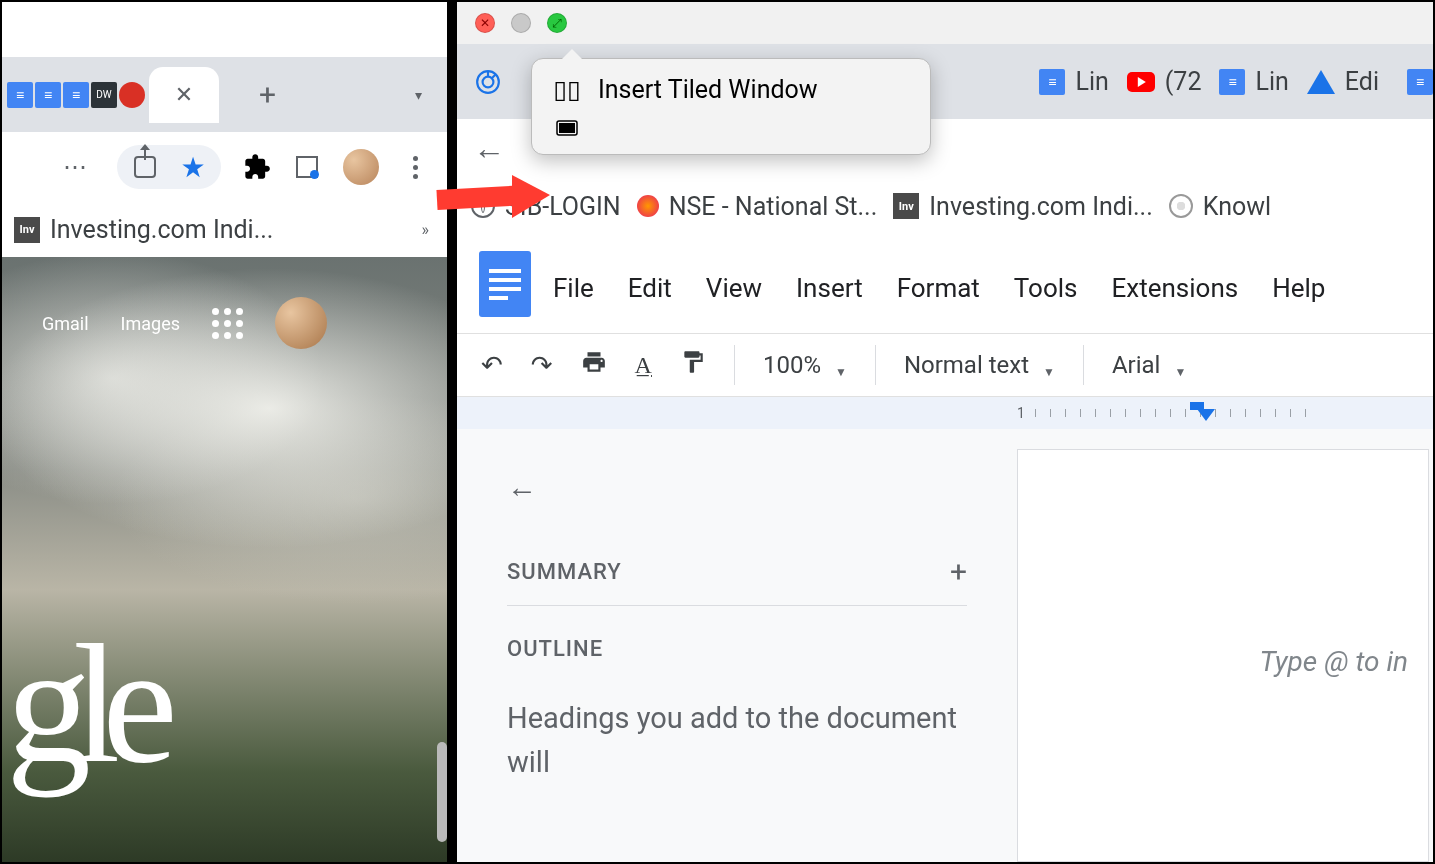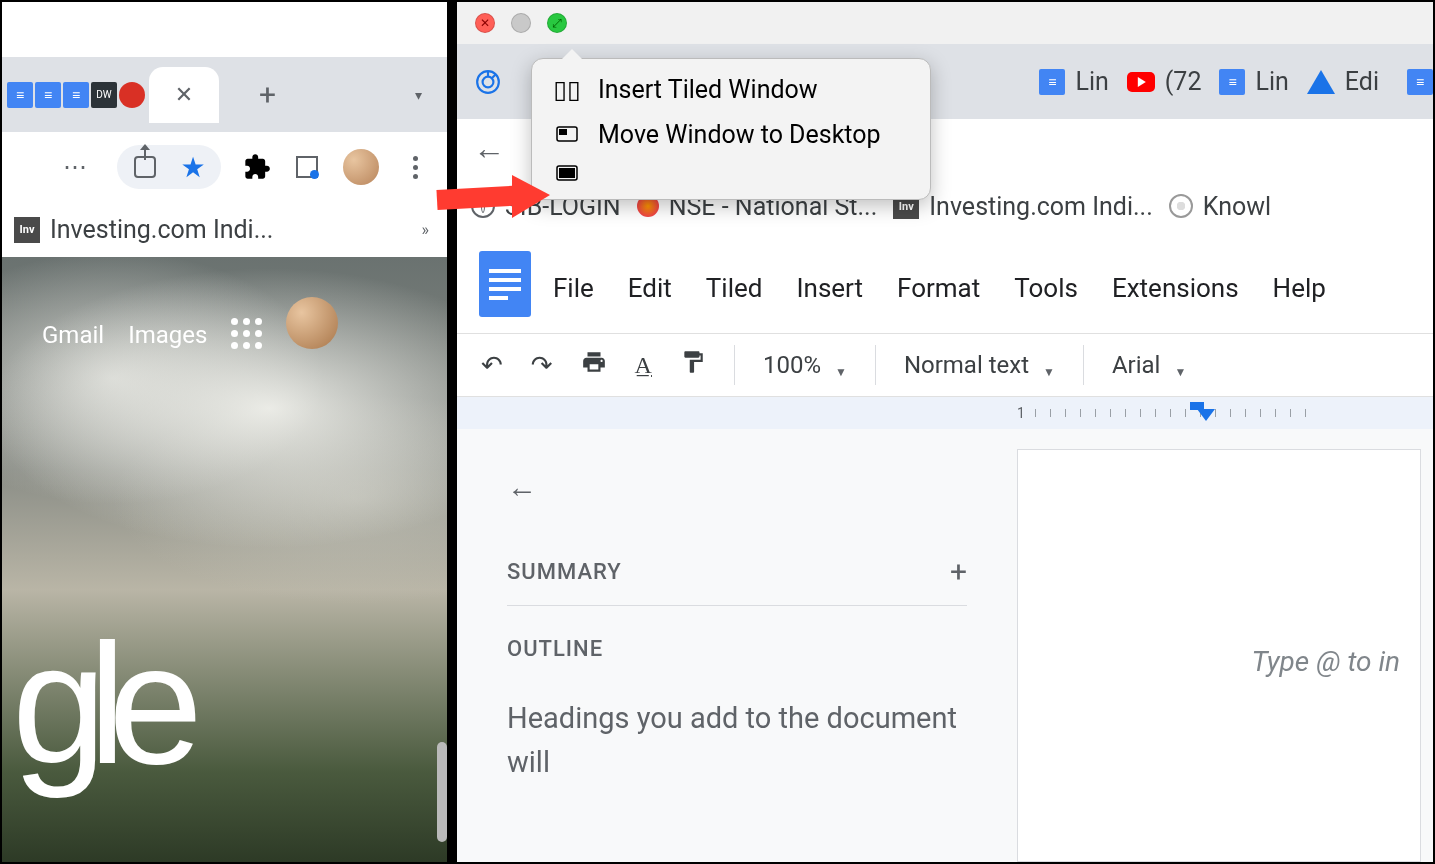--- a/index.html
+++ b/index.html
@@ -32,25 +32,25 @@
 .dots3 span { width:5px; height:5px; background:#5f6368; border-radius:50%; }
 .pill-group { background:#eef1f6; border-radius:24px; padding:8px 14px; display:flex; gap:20px; align-items:center; }
 
 .left-bookmarks { height:55px; display:flex; align-items:center; padding:0 12px; gap:10px; }
 .bm-inv { width:26px; height:26px; background:#4a4a4a; color:#fff; font-size:11px; font-weight:bold; display:flex; align-items:center; justify-content:center; }
 .bm-label { font-size:25px; color:#3c4043; }
 .bm-chev { margin-left:auto; font-size:16px; color:#5f6368; margin-right:6px; }
 
 .left-content { flex:1; background:linear-gradient(180deg,#6a7270 0%,#8a8d86 35%,#b9b5a6 55%,#4a5a3e 85%,#2d3a26 100%); position:relative; overflow:hidden; }
 .cloud-overlay { position:absolute; inset:0; background:radial-gradient(ellipse 400px 200px at 60% 25%,rgba(250,250,245,0.85),transparent 70%),radial-gradient(ellipse 300px 180px at 25% 20%,rgba(240,240,235,0.7),transparent 70%),radial-gradient(ellipse 350px 150px at 80% 40%,rgba(200,200,190,0.6),transparent 70%); }
-.google-links { position:absolute; top:40px; left:40px; display:flex; align-items:flex-end; gap:24px; color:#fff; font-size:24px; }
+.google-links { position:absolute; top:40px; left:40px; display:flex; align-items:center; gap:32px; color:#fff; font-size:18px; }
 .apps-grid { display:grid; grid-template-columns:repeat(3,7px); grid-template-rows:repeat(3,7px); gap:5px; }
 .apps-grid span { background:#fff; border-radius:50%; }
 .avatar2 { width:52px; height:52px; border-radius:50%; background:radial-gradient(circle at 30% 30%,#e8c5a0,#a87548); }
-.g-logo { position:absolute; bottom:60px; left:10px; color:#fff; font-size:170px; font-weight:400; letter-spacing:-18px; font-family:Liberation Sans, sans-serif; }
+.g-logo { position:absolute; bottom:60px; left:4px; color:#fff; font-size:170px; font-weight:400; letter-spacing:-18px; font-family:Liberation Serif, serif; }
 
 
 .right-window { flex:1; display:flex; flex-direction:column; background:#fff; position:relative; }
 .titlebar { height:42px; background:#f1f1f1; display:flex; align-items:center; padding-left:18px; gap:16px; }
 .traffic { width:20px; height:20px; border-radius:50%; border:1px solid rgba(0,0,0,0.15); display:flex; align-items:center; justify-content:center; font-size:12px; }
 .tr-red { background:#ff5f57; color:#8b0000; }
 .tr-yellow { background:#c9c9c9; }
 .tr-green { background:#28c840; color:#006400; position:relative; }
 
 .dropdown-menu { position:absolute; top:56px; left:74px; width:400px; background:#f3f3f3; border:1px solid #bbb; border-radius:12px; box-shadow:0 6px 20px rgba(0,0,0,0.25); z-index:100; padding:8px 0; }
@@ -101,21 +101,21 @@
 .ruler-marker2 { width:14px; height:8px; background:#1a73e8; position:absolute; left:733px; top:5px; }
 
 .docs-body { flex:1; display:flex; background:#f8f9fa; }
 .outline-panel { width:560px; padding:40px 50px; }
 .outline-back { font-size:30px; color:#5f6368; }
 .outline-section { display:flex; align-items:center; justify-content:space-between; margin-top:50px; padding-bottom:16px;}
 .outline-label { font-size:22px; color:#5f6368; letter-spacing:1px; font-weight:500; }
 .outline-plus { font-size:30px; color:#5f6368; }
 .outline-hr { border:none; border-top:1px solid #dadce0; margin-bottom:30px; }
 .outline-text { font-size:29px; color:#5f6368; line-height:1.5; margin-top:36px; }
-.doc-page { flex:1; background:#fff; border:1px solid #dadce0; margin:20px 12px 0 0; position:relative; }
+.doc-page { flex:1; background:#fff; border:1px solid #dadce0; margin:20px 4px 0 0; position:relative; }
 .doc-placeholder { position:absolute; top:195px; right:20px; font-size:28px; color:#80868b; font-style:italic; }
 
 .left-scrollbar { position:absolute; right:0; bottom:20px; width:10px; height:100px; background:#bababa; border-radius:5px; }
 .dots-pre { color:#5f6368; font-size:24px; margin-right:8px; }
 </style>
 </head>
 <body>
 
 <div class="screen">
 
@@ -197,29 +197,20 @@
 
     <div class="dropdown-menu">
       <div class="menu-item">
         <span class="mi-icon">▯▯</span>
         <span>Insert Tiled Window</span>
       </div>
       <div class="menu-item">
         <span class="mi-icon">
             <svg width="22" height="18" viewBox="0 0 22 18">
               <rect x="1" y="1" width="20" height="14" rx="2" fill="none" stroke="#000" stroke-width="1.5"></rect>
-              <rect x="3" y="3" width="8" height="6" fill="#000"></rect>
-            </svg>
-          </span>
-        <span>Move Window to Desktop</span>
-      </div>
-      <div class="menu-item">
-        <span class="mi-icon">
-            <svg width="22" height="18" viewBox="0 0 22 18">
-              <rect x="1" y="1" width="20" height="14" rx="2" fill="none" stroke="#000" stroke-width="1.5"></rect>
               <rect x="3" y="3" width="16" height="10" fill="#000"></rect>
             </svg>
           </span>
       </div>
     </div>
 
     <div class="red-arrow">
       <svg viewBox="0 0 120 60">
           <path d="M5 30 L95 25" stroke="#ff3b30" stroke-width="20" fill="none"></path>
           <path d="M80 5 L118 25 L80 48 Z" fill="#ff3b30"></path>
@@ -282,21 +273,21 @@
       <div class="docs-logo">
           <span></span>
           <span></span>
           <span></span>
           <span style="width:60%"></span>
         </div>
       <div class="docs-title-area">
         <div class="docs-menus">
           <span>File</span>
           <span>Edit</span>
-          <span>Tiled</span>
+          <span>View</span>
           <span>Insert</span>
           <span>Format</span>
           <span>Tools</span>
           <span>Extensions</span>
           <span>Help</span>
         </div>
       </div>
     </div>
 
     <div class="docs-toolbar">

